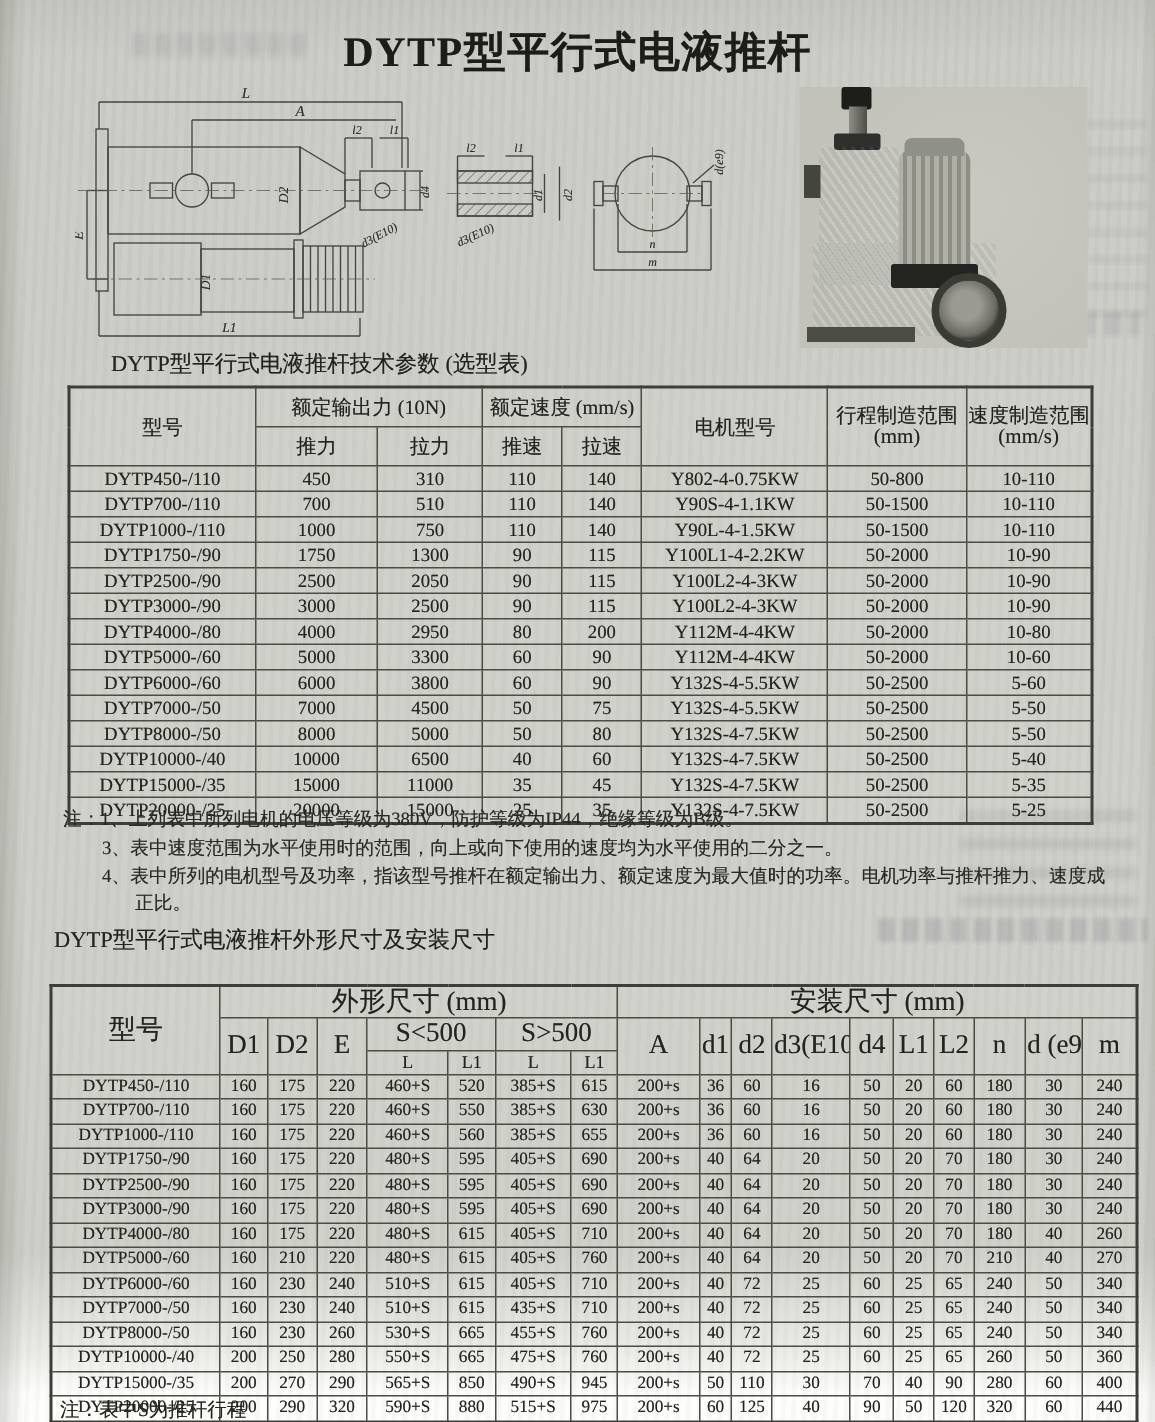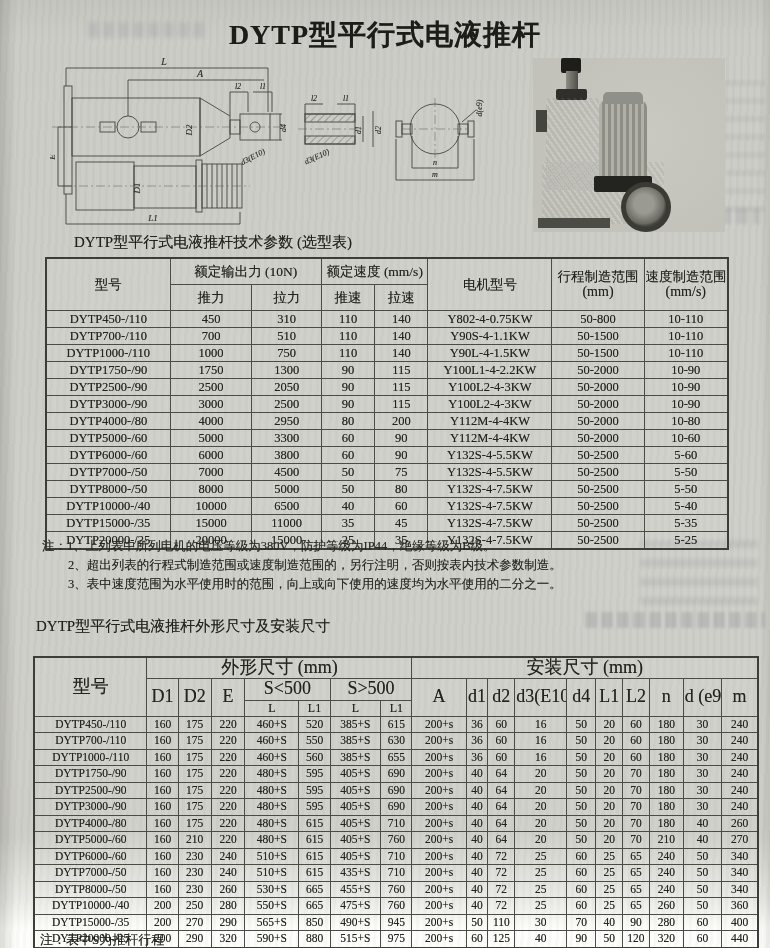--- a/index.html
+++ b/index.html
@@ -393,22 +393,22 @@
           <td>35</td>
           <td>Y132S-4-7.5KW</td>
           <td>50-2500</td>
           <td>5-25</td>
         </tr>
       </tbody>
   </table>
 
   <div class="notes">
     <div class="note-line note-first"><span>注：</span><span>1、上列表中所列电机的电压等级为380V，防护等级为IP44，绝缘等级为B级。</span></div>
-    <div class="note-line">2、超出列表的行程式制造范围或速度制造范围的，另行注明，否则按表内技术参数制造。</div>
     <div class="note-line">3、表中速度范围为水平使用时的范围，向上或向下使用的速度均为水平使用的二分之一。</div>
+    <div class="note-line">4、表中所列的电机型号及功率，指该型号推杆在额定输出力、额定速度为最大值时的功率。电机功率与推杆推力、速度成正比。</div>
   </div>
 
   <div class="t2-title">DYTP型平行式电液推杆外形尺寸及安装尺寸</div>
 
   <table class="t2">
     <colgroup>
       <col style="width:15.6%">
         <col style="width:4.3%">
         <col style="width:4.6%">
         <col style="width:4.6%">

